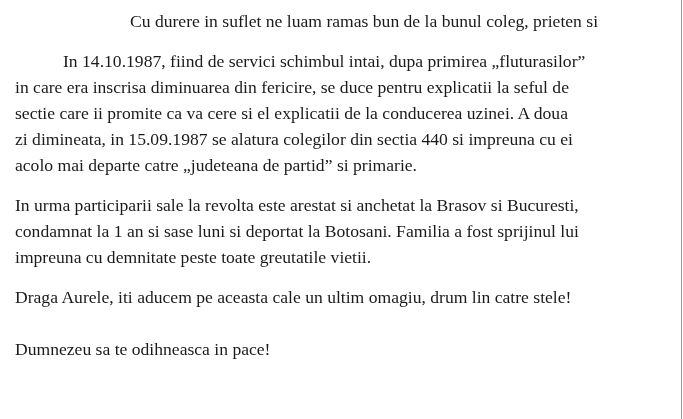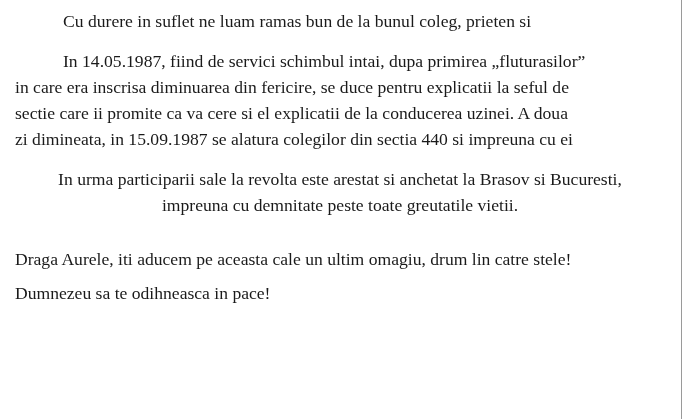--- a/index.html
+++ b/index.html
@@ -18,42 +18,44 @@
       position: absolute; left: 15px; top: 8px; width: 650px;
     }
     .para {
       margin: 0;
       font-size: 17.6px;
       line-height: 26px;
       white-space: nowrap;
     }
     .line { display: block; }
     .indent { padding-left: 48px; }
-    .p1 { margin-bottom: 14px; }
+    .p1 { margin-bottom: 14px; text-align: center; }
     .p2 { margin-bottom: 14px; }
-    .p3 { margin-bottom: 28px; text-align: center; }
-    .p4 { margin-bottom: 8px; }
+    .p3 { margin-bottom: 14px; }
+    .p4 { margin-bottom: 26px; }
   </style>
 </head>
 <body>
 
 <div class="right-rule"></div>
 
 <div class="doc">
   <p class="para p1">
     <span class="line indent">Cu durere in suflet ne luam ramas bun de la bunul coleg, prieten si</span>
   </p>
   <p class="para p2">
-    <span class="line indent">In 14.05.1987, fiind de servici schimbul intai, dupa primirea „fluturasilor”</span>
+    <span class="line indent">In 14.10.1987, fiind de servici schimbul intai, dupa primirea „fluturasilor”</span>
     <span class="line">in care era inscrisa diminuarea din fericire, se duce pentru explicatii la seful de</span>
     <span class="line">sectie care ii promite ca va cere si el explicatii de la conducerea uzinei. A doua</span>
     <span class="line">zi dimineata, in 15.09.1987 se alatura colegilor din sectia 440 si impreuna cu ei</span>
+    <span class="line">acolo mai departe catre „judeteana de partid” si primarie.</span>
   </p>
   <p class="para p3">
     <span class="line">In urma participarii sale la revolta este arestat si anchetat la Brasov si Bucuresti,</span>
+    <span class="line">condamnat la 1 an si sase luni si deportat la Botosani. Familia a fost sprijinul lui</span>
     <span class="line">impreuna cu demnitate peste toate greutatile vietii.</span>
   </p>
   <p class="para p4">
     <span class="line">Draga Aurele, iti aducem pe aceasta cale un ultim omagiu, drum lin catre stele!</span>
   </p>
   <p class="para p5">
     <span class="line">Dumnezeu sa te odihneasca in pace!</span>
   </p>
 </div>
 

